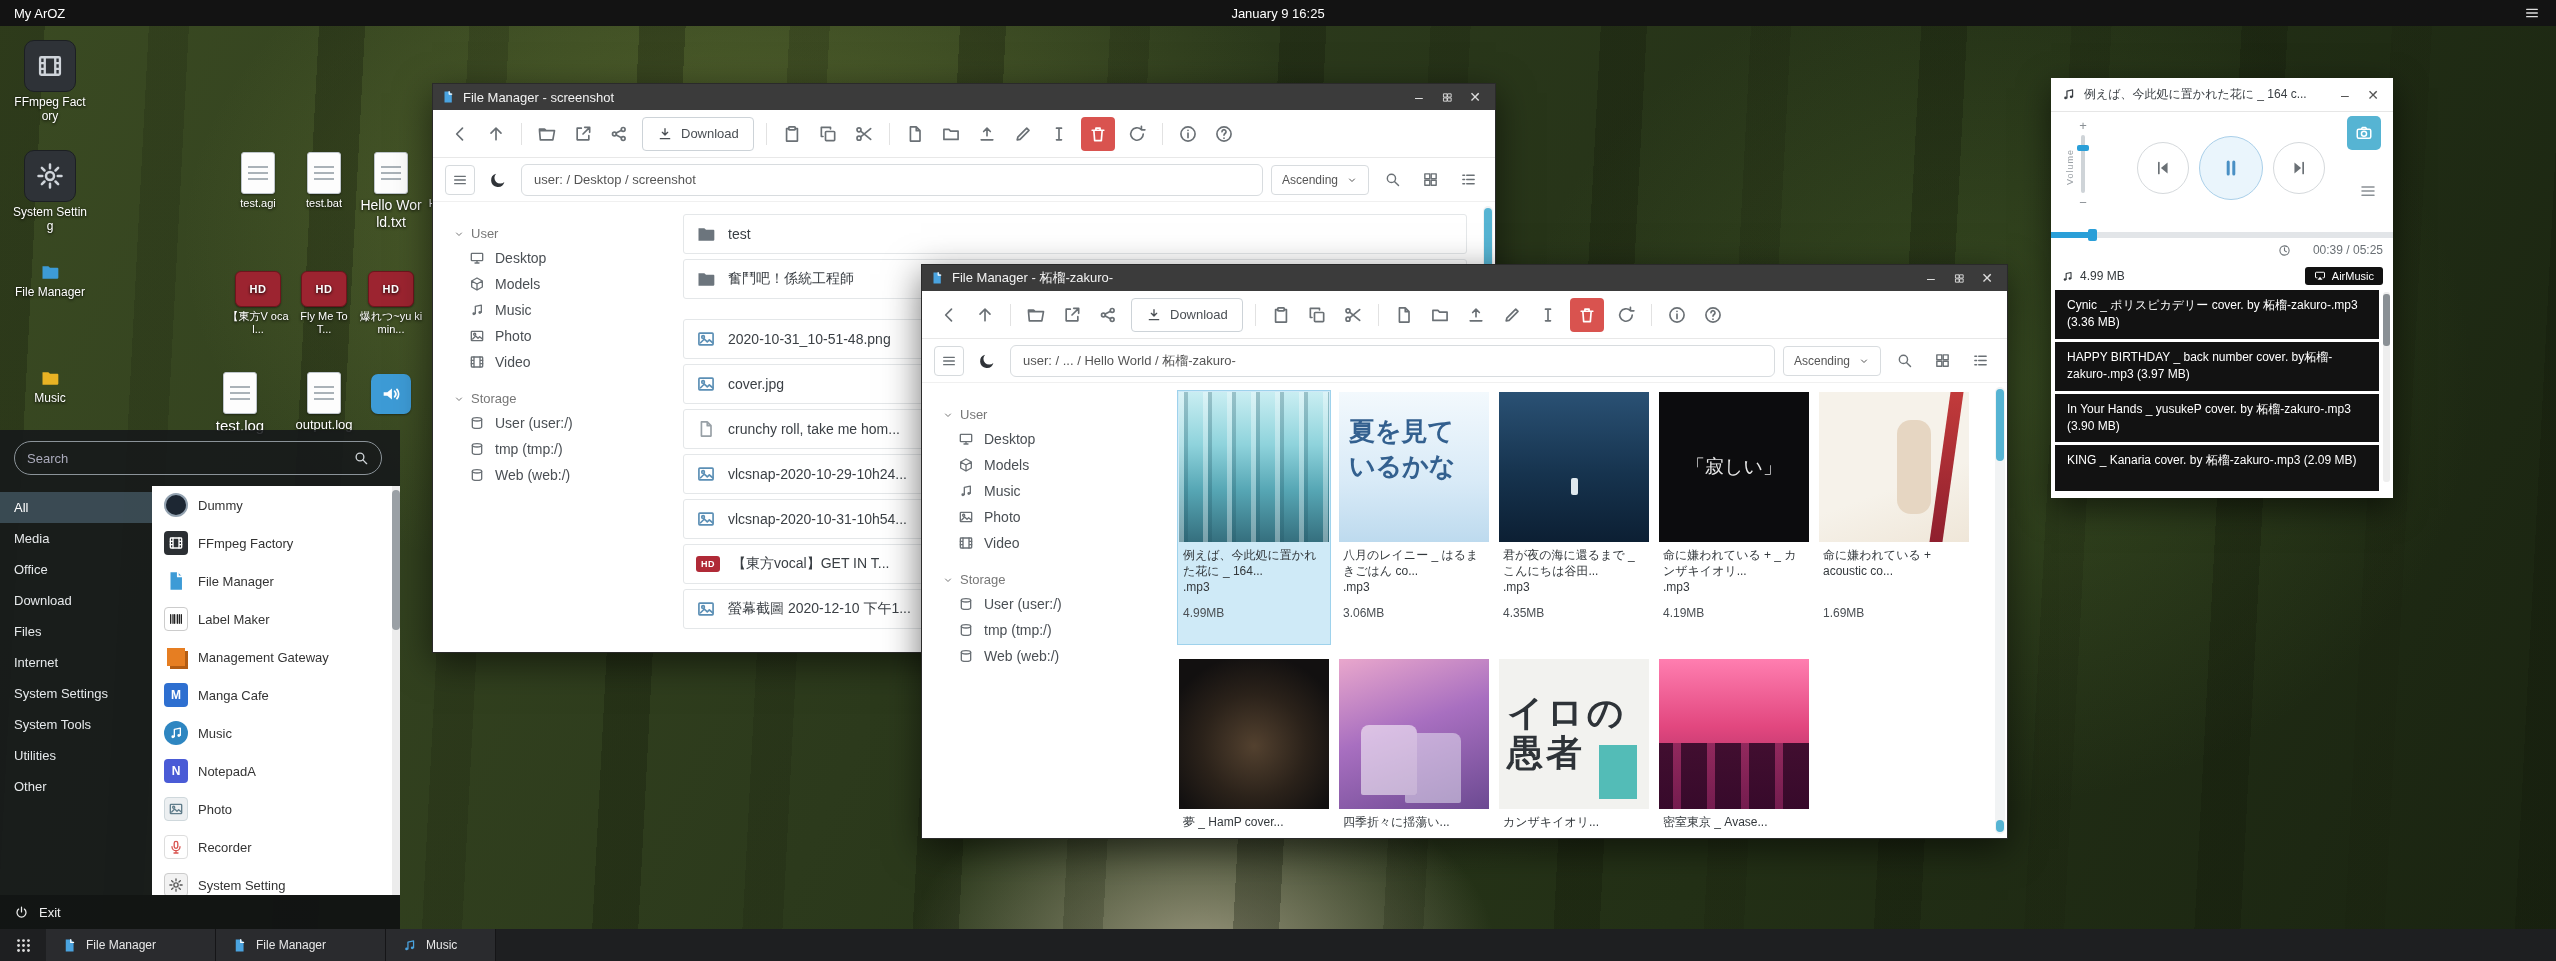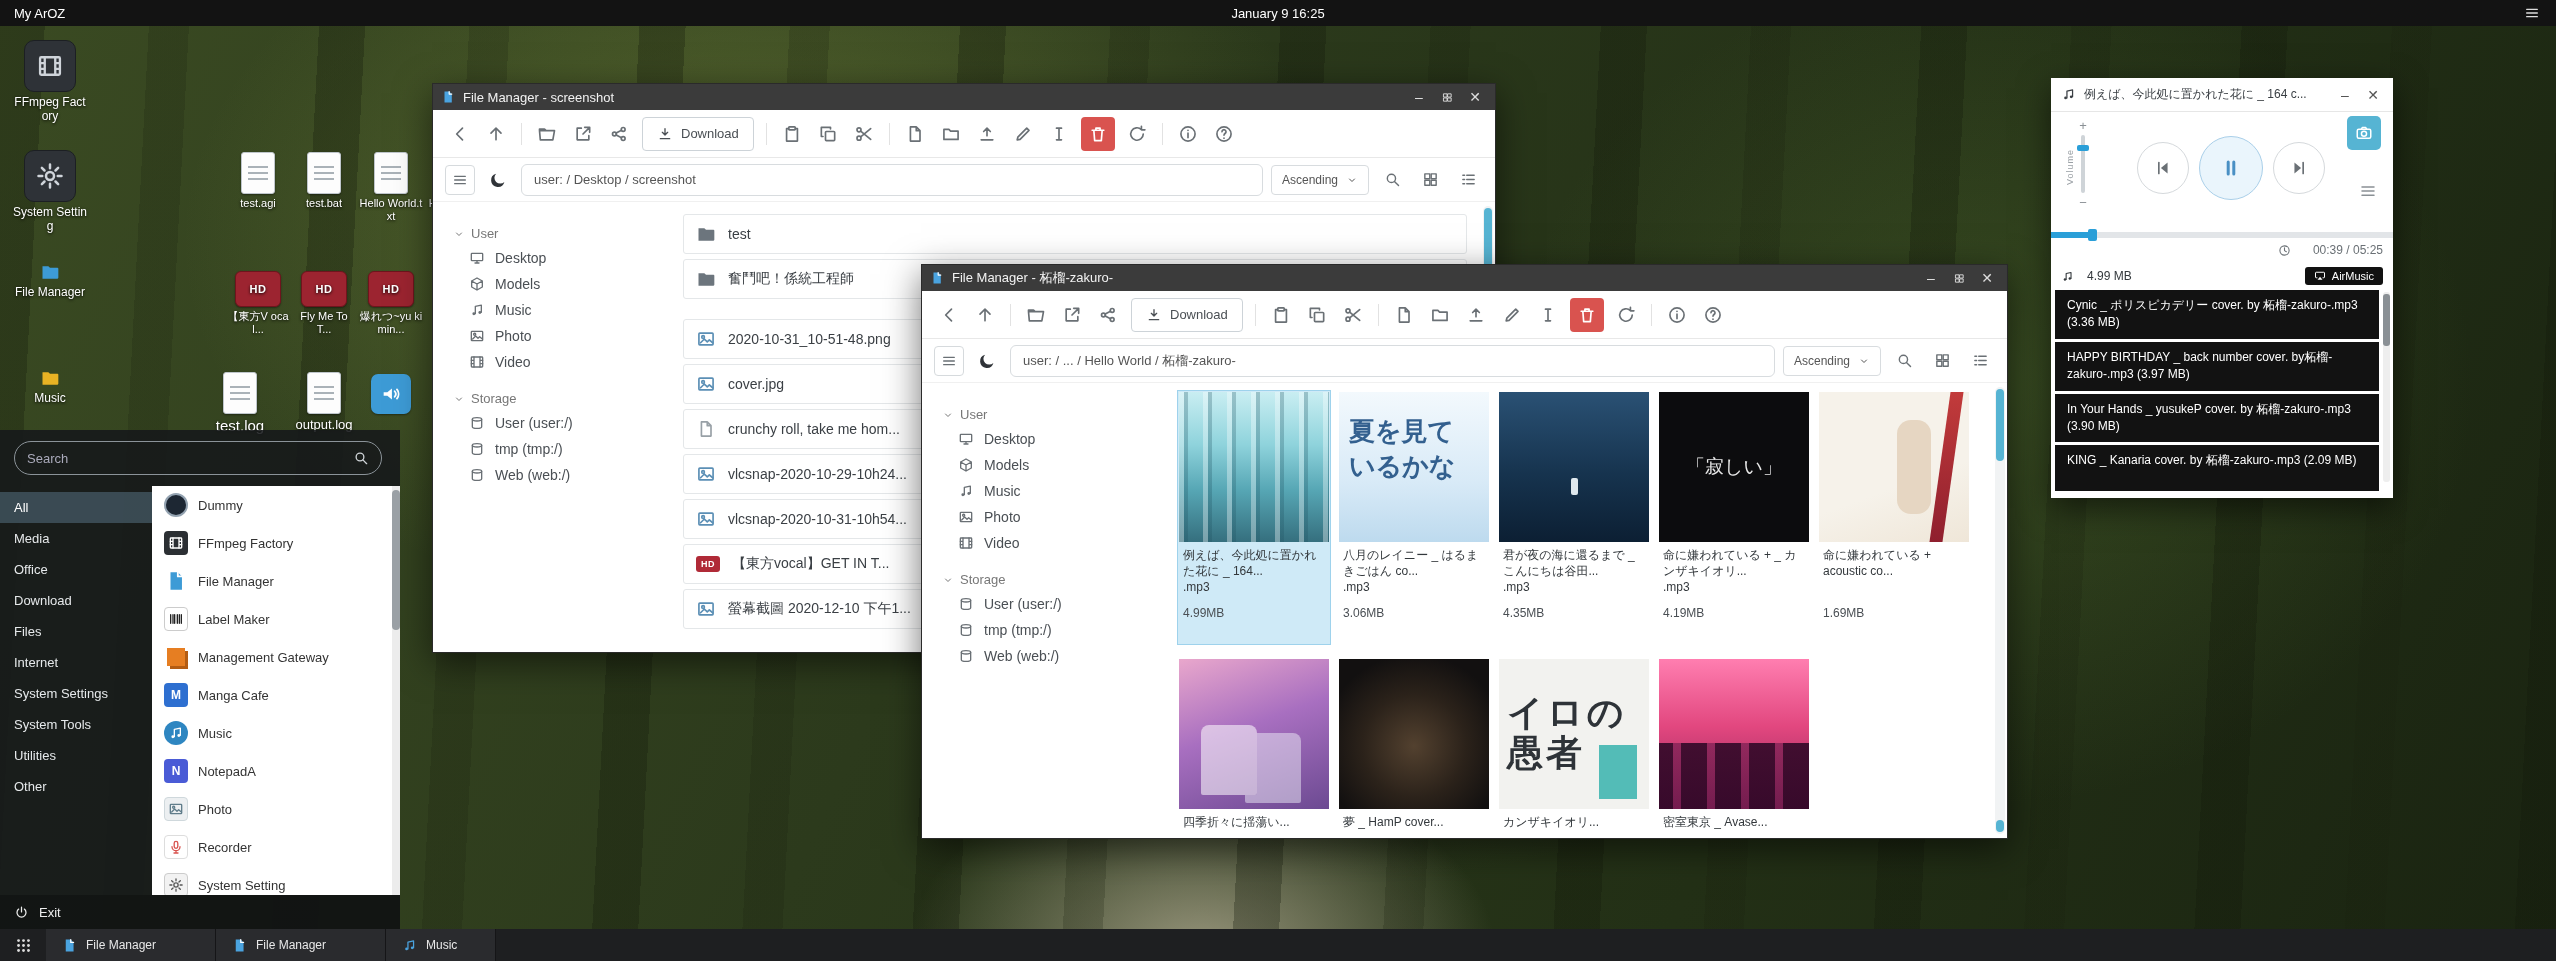--- a/index.html
+++ b/index.html
@@ -142,21 +142,21 @@
 .pbtn.next{left:222px;top:30px;width:52px;height:52px}
 .cast{position:absolute;right:12px;top:4px;width:34px;height:34px;border-radius:5px;background:#56b4d3;color:#fff;display:flex;align-items:center;justify-content:center;cursor:pointer}
 .cast svg.ic{width:18px;height:18px}
 .pmenu{position:absolute;right:16px;top:70px;color:#8a9095;cursor:pointer}
 .pprog{position:relative;height:6px;background:#e2e5e8}
 .pfill{position:absolute;left:0;top:0;bottom:0;width:12%;background:#2a9fd8}
 .phandle{position:absolute;left:calc(12% - 4px);top:-3px;width:9px;height:12px;background:#2a9fd8;border-radius:2px}
 .ptime{height:24px;display:flex;align-items:center;justify-content:flex-end;gap:22px;padding-right:10px;color:#6a7075;font-size:12px}
 .ptime svg.ic{width:13px;height:13px}
 .plhead{height:28px;display:flex;align-items:center;justify-content:space-between;padding:0 10px}
-.plsize{display:flex;align-items:center;gap:13px;font-size:12px;color:#33383c}
+.plsize{display:flex;align-items:center;gap:6px;font-size:12px;color:#33383c}
 .plsize svg.ic{width:13px;height:13px}
 .airpill{display:flex;align-items:center;gap:6px;background:#111;color:#fff;font-size:11px;border-radius:3px;padding:3px 9px}
 .airpill svg.ic{width:12px;height:12px}
 .plist{position:absolute;left:0;right:0;top:212px;bottom:4px;padding:0 14px 0 4px;overflow:hidden}
 .pitem{background:#121212;color:#fff;font-size:12px;line-height:1.45;padding:7px 12px;margin-bottom:3px;min-height:46px}
 .pscroll{position:absolute;right:3px;top:2px;width:7px;height:190px;background:#eee;border-radius:3px}
 .pscroll .pthumb{position:absolute;left:0;top:2px;width:7px;height:52px;background:#8a9095;border-radius:3px}
 
 #taskbar{position:absolute;left:0;top:929px;width:2556px;height:32px;background:#1e1f21;z-index:60;display:flex;align-items:stretch;color:#e8e8e8}
 .tb-apps{width:46px;display:flex;align-items:center;justify-content:center;color:#dcdcdc;cursor:pointer}
@@ -390,21 +390,21 @@
         <div class="lines"></div>
       </div>
     <div class="dlabel">test.agi</div>
   </div>
   <div class="dicon" style="left:292px;top:152px;width:64px;font-size:11px">
     <div class="sheet">
         <div class="lines"></div>
       </div>
     <div class="dlabel">test.bat</div>
   </div>
-  <div class="dicon" style="left:359px;top:152px;width:64px;font-size:11px">
+  <div class="dicon" style="left:359px;top:152px;width:64px;font-size:14px">
     <div class="sheet">
         <div class="lines"></div>
       </div>
     <div class="dlabel">Hello World.txt</div>
   </div>
   <div class="dicon" style="left:425px;top:152px;width:64px;font-size:11px">
     <div class="sheet">
         <div class="lines"></div>
       </div>
     <div class="dlabel">Hello Wor...</div>
@@ -966,26 +966,26 @@
             <div class="text2">.mp3</div>
             <div class="tsize">4.19MB</div>
           </div>
           <div class="tile">
             <div class="art a5"></div>
             <div class="tname">命に嫌われている + acoustic co...</div>
             <div class="text2"></div>
             <div class="tsize">1.69MB</div>
           </div>
           <div class="tile">
+            <div class="art a7"></div>
+            <div class="tname">夢 _ HamP cover...</div>
+          </div>
+          <div class="tile">
             <div class="art a6"></div>
             <div class="tname">四季折々に揺蕩い...</div>
-          </div>
-          <div class="tile">
-            <div class="art a7"></div>
-            <div class="tname">夢 _ HamP cover...</div>
           </div>
           <div class="tile">
             <div class="art a9">
                 <div class="ov">イロの愚者</div>
               </div>
             <div class="tname">カンザキイオリ...</div>
           </div>
           <div class="tile">
             <div class="art a10"></div>
             <div class="tname">密室東京 _ Avase...</div>

